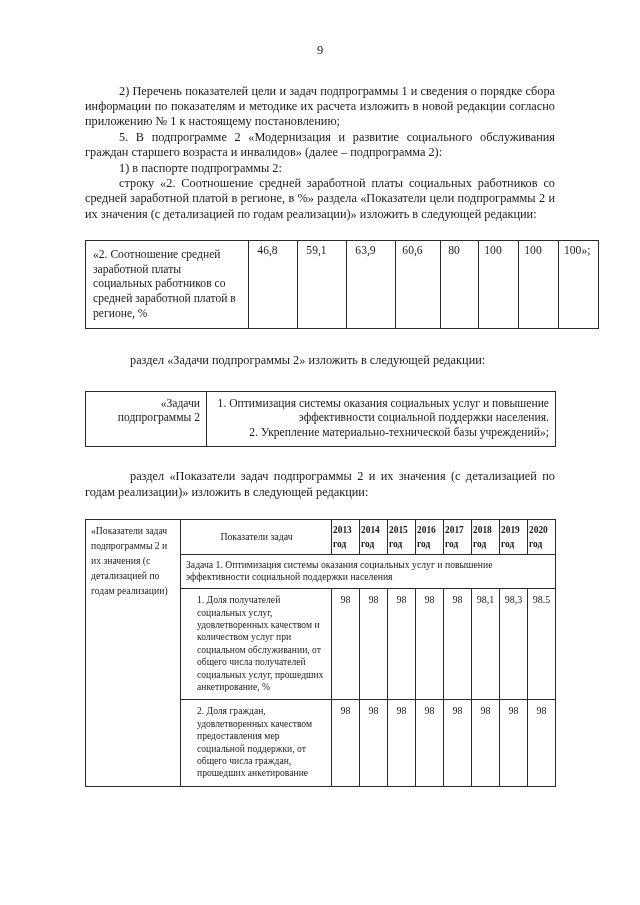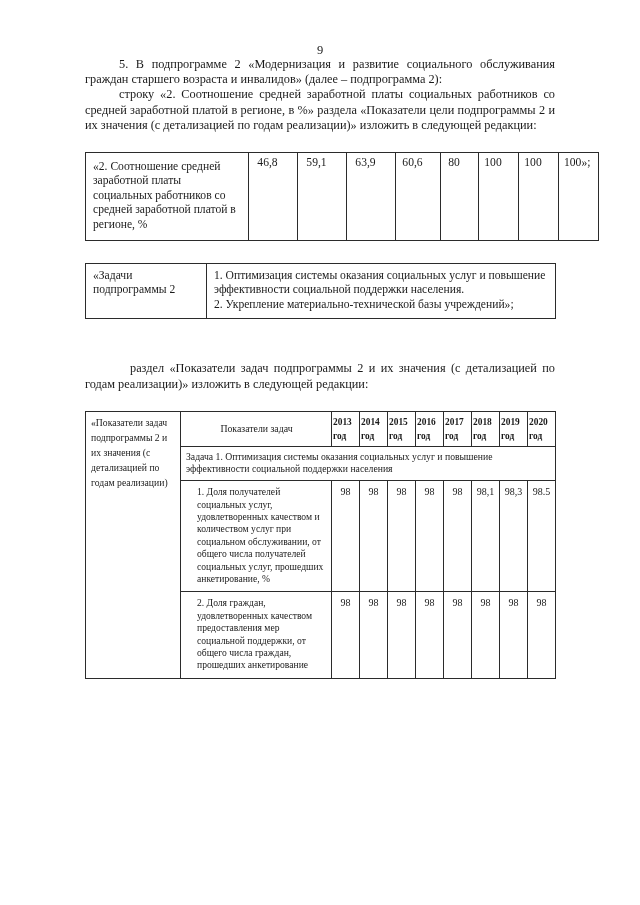--- a/index.html
+++ b/index.html
@@ -78,20 +78,21 @@
     font-size: 11.6px;
     padding: 7px 6px 7px 7px;
     margin-left: 7px;
   }
   
   .t2-wrap { margin-top: 22px; }
   table.t2 td {
     font-size: 11.6px;
     line-height: 14.6px;
     padding: 5px 6px 6px 7px;
+    text-align: right;
   }
   
   .t3-wrap { margin-top: 19px; }
   table.t3 {
     font-size: 9.6px;
     line-height: 11.6px;
   }
   table.t3 td {
     padding: 3px 4px 3px 5px;
   }
@@ -135,21 +136,23 @@
 </style>
 </head>
 <body>
 
 <div class="page">
 
   <div class="content">
 
     <div class="page-number">9</div>
 
+    <p class="para first-para">2) Перечень показателей цели и задач подпрограммы 1 и сведения о порядке сбора информации по показателям и методике их расчета изложить в новой редакции согласно приложению № 1 к настоящему постановлению;</p>
     <p class="para tight">5. В подпрограмме 2 «Модернизация и развитие социального обслуживания граждан старшего возраста и инвалидов» (далее – подпрограмма 2):</p>
+    <p class="para tight">1) в паспорте подпрограммы 2:</p>
     <p class="para tight">строку «2. Соотношение средней заработной платы социальных работников со средней заработной платой в регионе, в %» раздела «Показатели цели подпрограммы 2 и их значения (с детализацией по годам реализации)» изложить в следующей редакции:</p>
 
     <div class="t1-wrap">
       <table class="doc-table t1">
         <colgroup>
           <col style="width:163px">
           <col style="width:49px">
           <col style="width:49px">
           <col style="width:49px">
           <col style="width:45px">
@@ -167,38 +170,39 @@
             <td class="num">60,6</td>
             <td class="num">80</td>
             <td class="num">100</td>
             <td class="num">100</td>
             <td class="num">100»;</td>
           </tr>
         </tbody>
       </table>
     </div>
 
+    <p class="para lead" style="margin-top:24px">раздел «Задачи подпрограммы 2» изложить в следующей редакции:</p>
 
     <div class="t2-wrap">
       <table class="doc-table t2">
         <colgroup>
           <col style="width:121px">
           <col style="width:349px">
         </colgroup>
         <tbody>
           <tr>
             <td>«Задачи подпрограммы 2</td>
             <td style="white-space:pre-line">1. Оптимизация системы оказания социальных услуг и повышение эффективности социальной поддержки населения.
 2. Укрепление материально-технической базы учреждений»;</td>
           </tr>
         </tbody>
       </table>
     </div>
 
-    <p class="para lead" style="margin-top:42px">раздел «Показатели задач подпрограммы 2 и их значения (с детализацией по годам реализации)» изложить в следующей редакции:</p>
+    <p class="para lead" style="margin-top:22px">раздел «Показатели задач подпрограммы 2 и их значения (с детализацией по годам реализации)» изложить в следующей редакции:</p>
 
     <div class="t3-wrap">
       <table class="doc-table t3">
         <colgroup>
           <col style="width:95px">
           <col style="width:151px">
           <col style="width:28px">
           <col style="width:28px">
           <col style="width:28px">
           <col style="width:28px">

